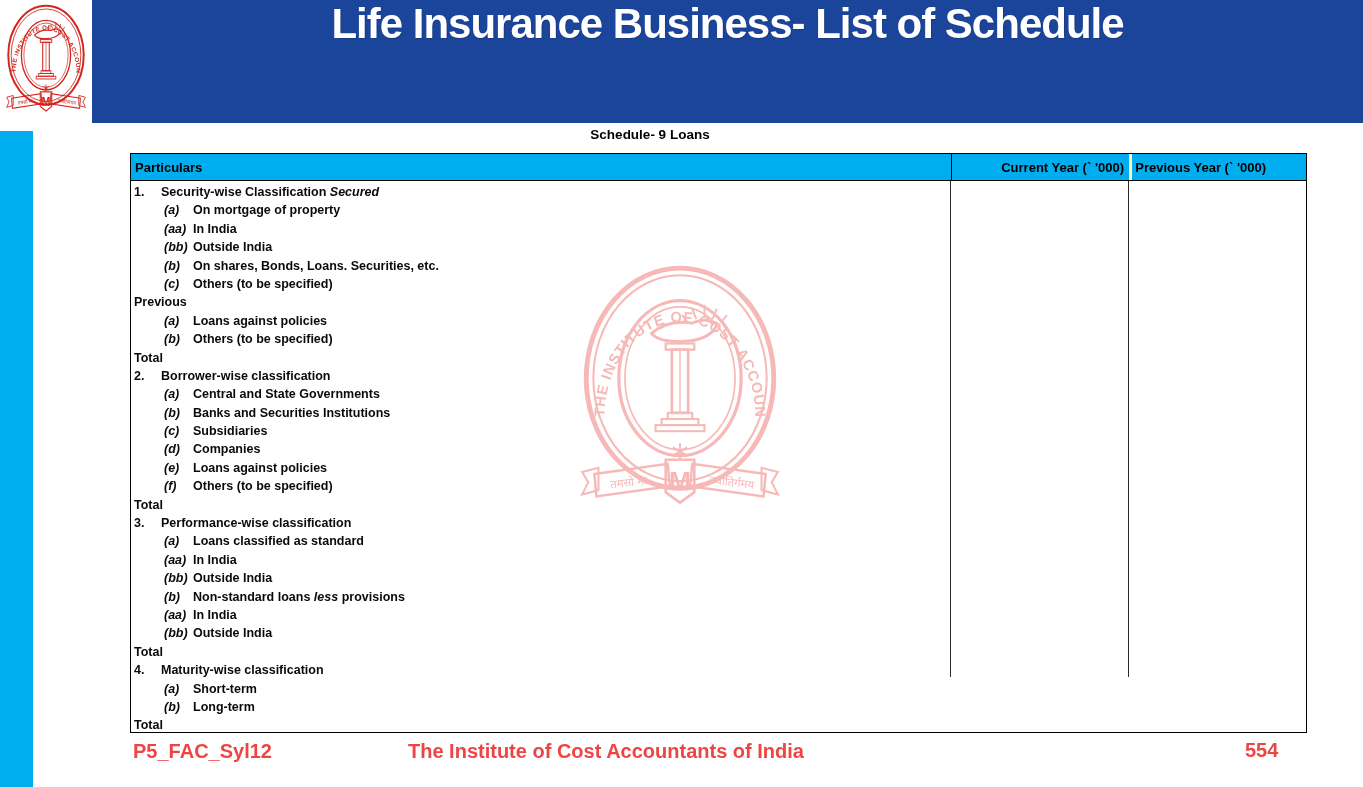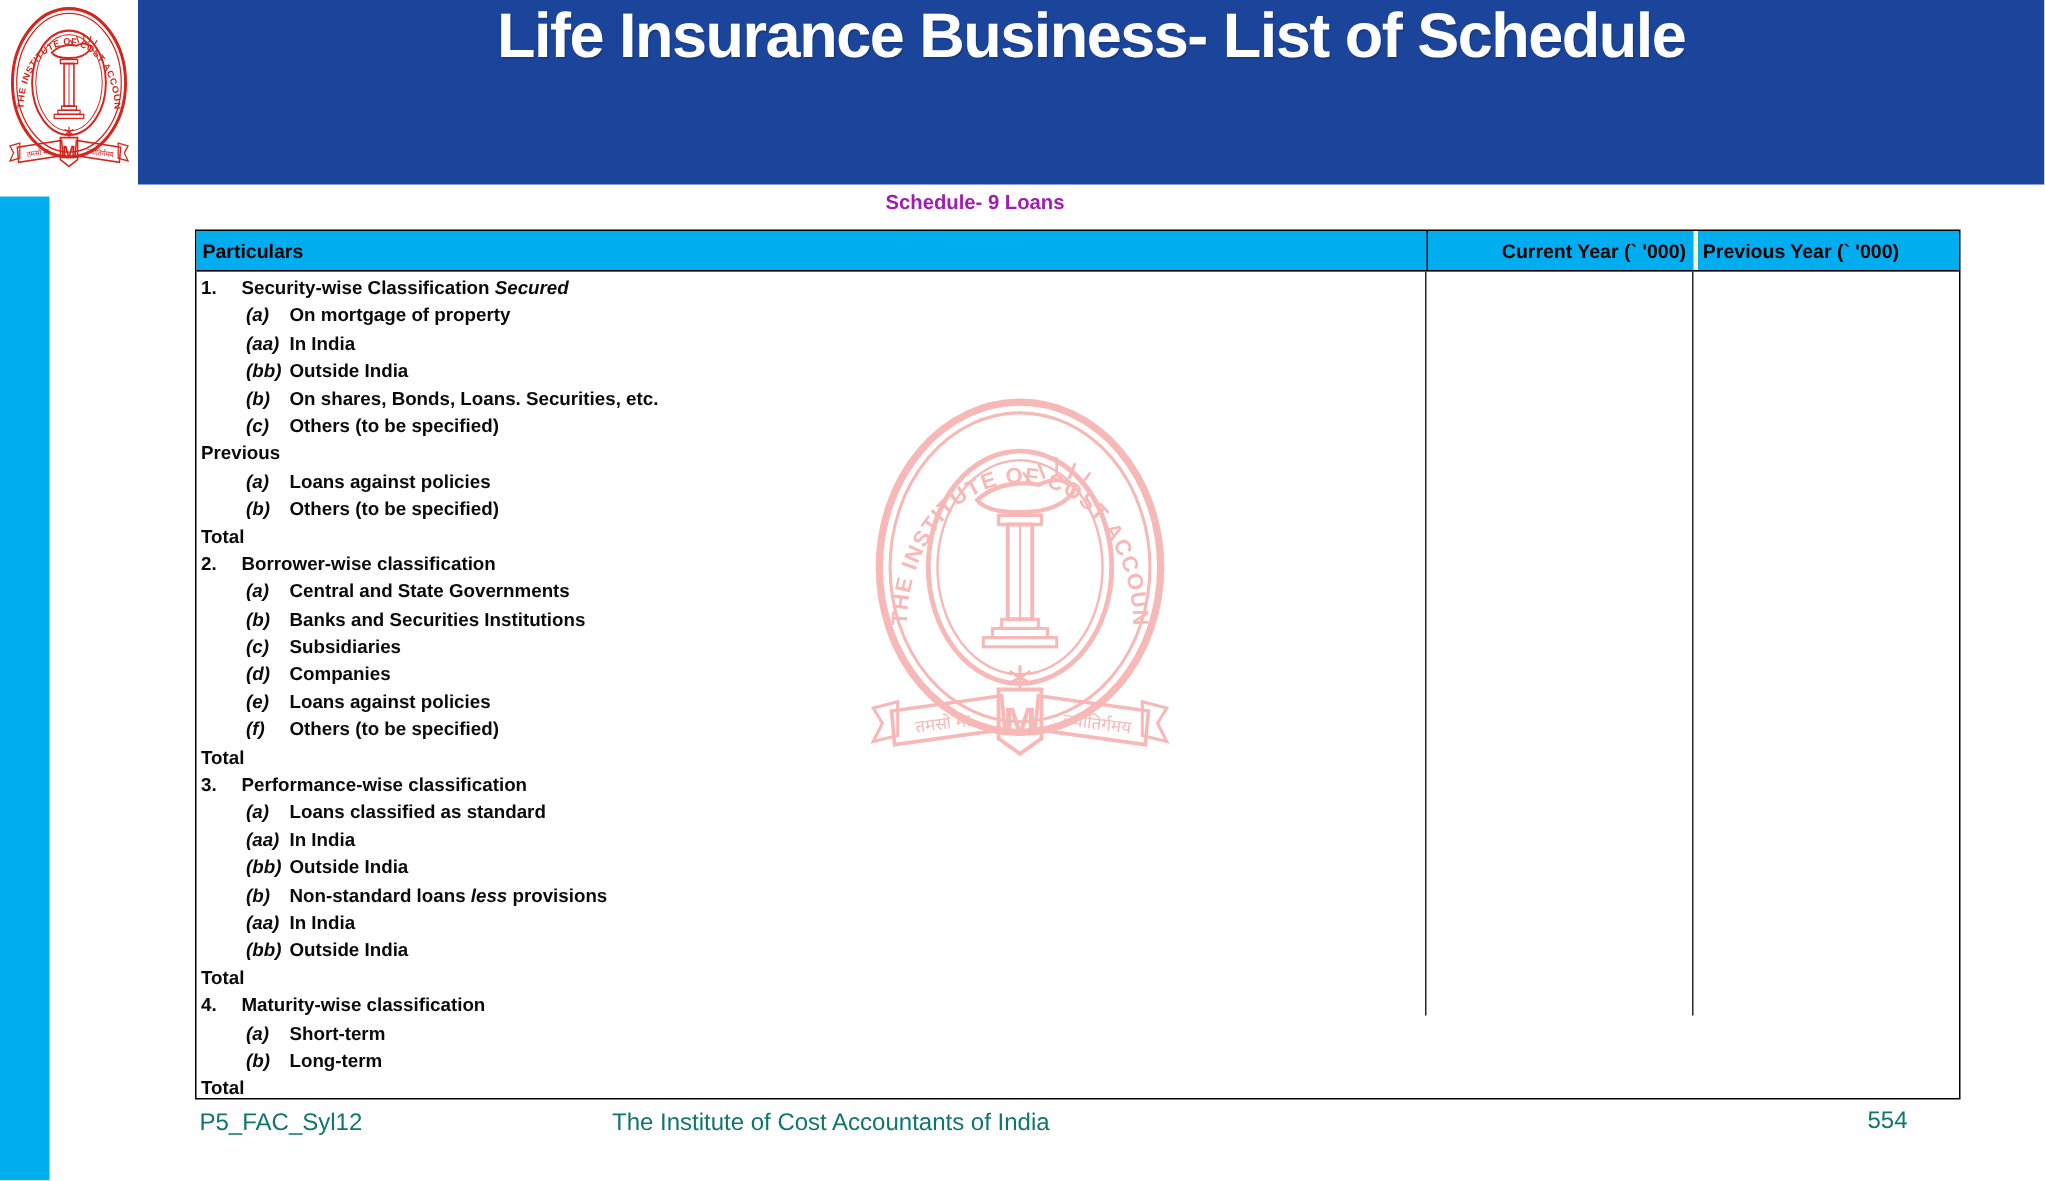--- a/index.html
+++ b/index.html
@@ -18,21 +18,21 @@
     white-space:nowrap;text-shadow:1px 1px 0 rgba(0,0,0,0.15);
   }
   
   #logo-box{left:0;top:0;width:92px;height:131px;background:#ffffff;}
   #logo-box svg{position:absolute;left:5px;top:3px;}
   
   #left-stripe{left:0;top:131px;width:33px;height:656px;background:#00AEEF;}
   
   #schedule-title{
     left:330px;top:127px;width:640px;text-align:center;
-    font-size:13.5px;font-weight:700;color:#a21caf;
+    font-size:13.5px;font-weight:700;color:#000000;
   }
   
   #schedule-table{
     left:130px;top:153px;width:1177px;height:580px;
     border:1px solid #000;box-sizing:border-box;background:transparent;
   }
   #table-header{
     display:flex;height:27px;background:#00AEEF;
     border-bottom:1px solid #000;box-sizing:border-box;
   }
@@ -52,21 +52,21 @@
     height:18.4px;line-height:18.4px;white-space:nowrap;
     font-size:12.5px;font-weight:700;color:#0a0a0a;
   }
   .trow .marker{display:inline-block;width:27px;}
   .trow.ind{padding-left:30px;}
   .trow.ind .marker{width:29px;}
   .it{font-style:italic;}
   
   #watermark{left:578px;top:262px;pointer-events:none;}
   
-  .footer-text{font-size:16px;font-weight:400;color:#0f766e;white-space:nowrap;}
+  .footer-text{font-size:20px;font-weight:700;color:#ef4444;white-space:nowrap;}
   #footer-left{left:133px;top:740px;}
   #footer-center{left:408px;top:740px;}
   #footer-page{left:1245px;top:739px;}
 </style>
 </head>
 <body>
 
 <svg width="0" height="0" style="position:absolute" aria-hidden="true">
   <defs>
     <symbol id="seal" viewBox="0 0 100 130">

